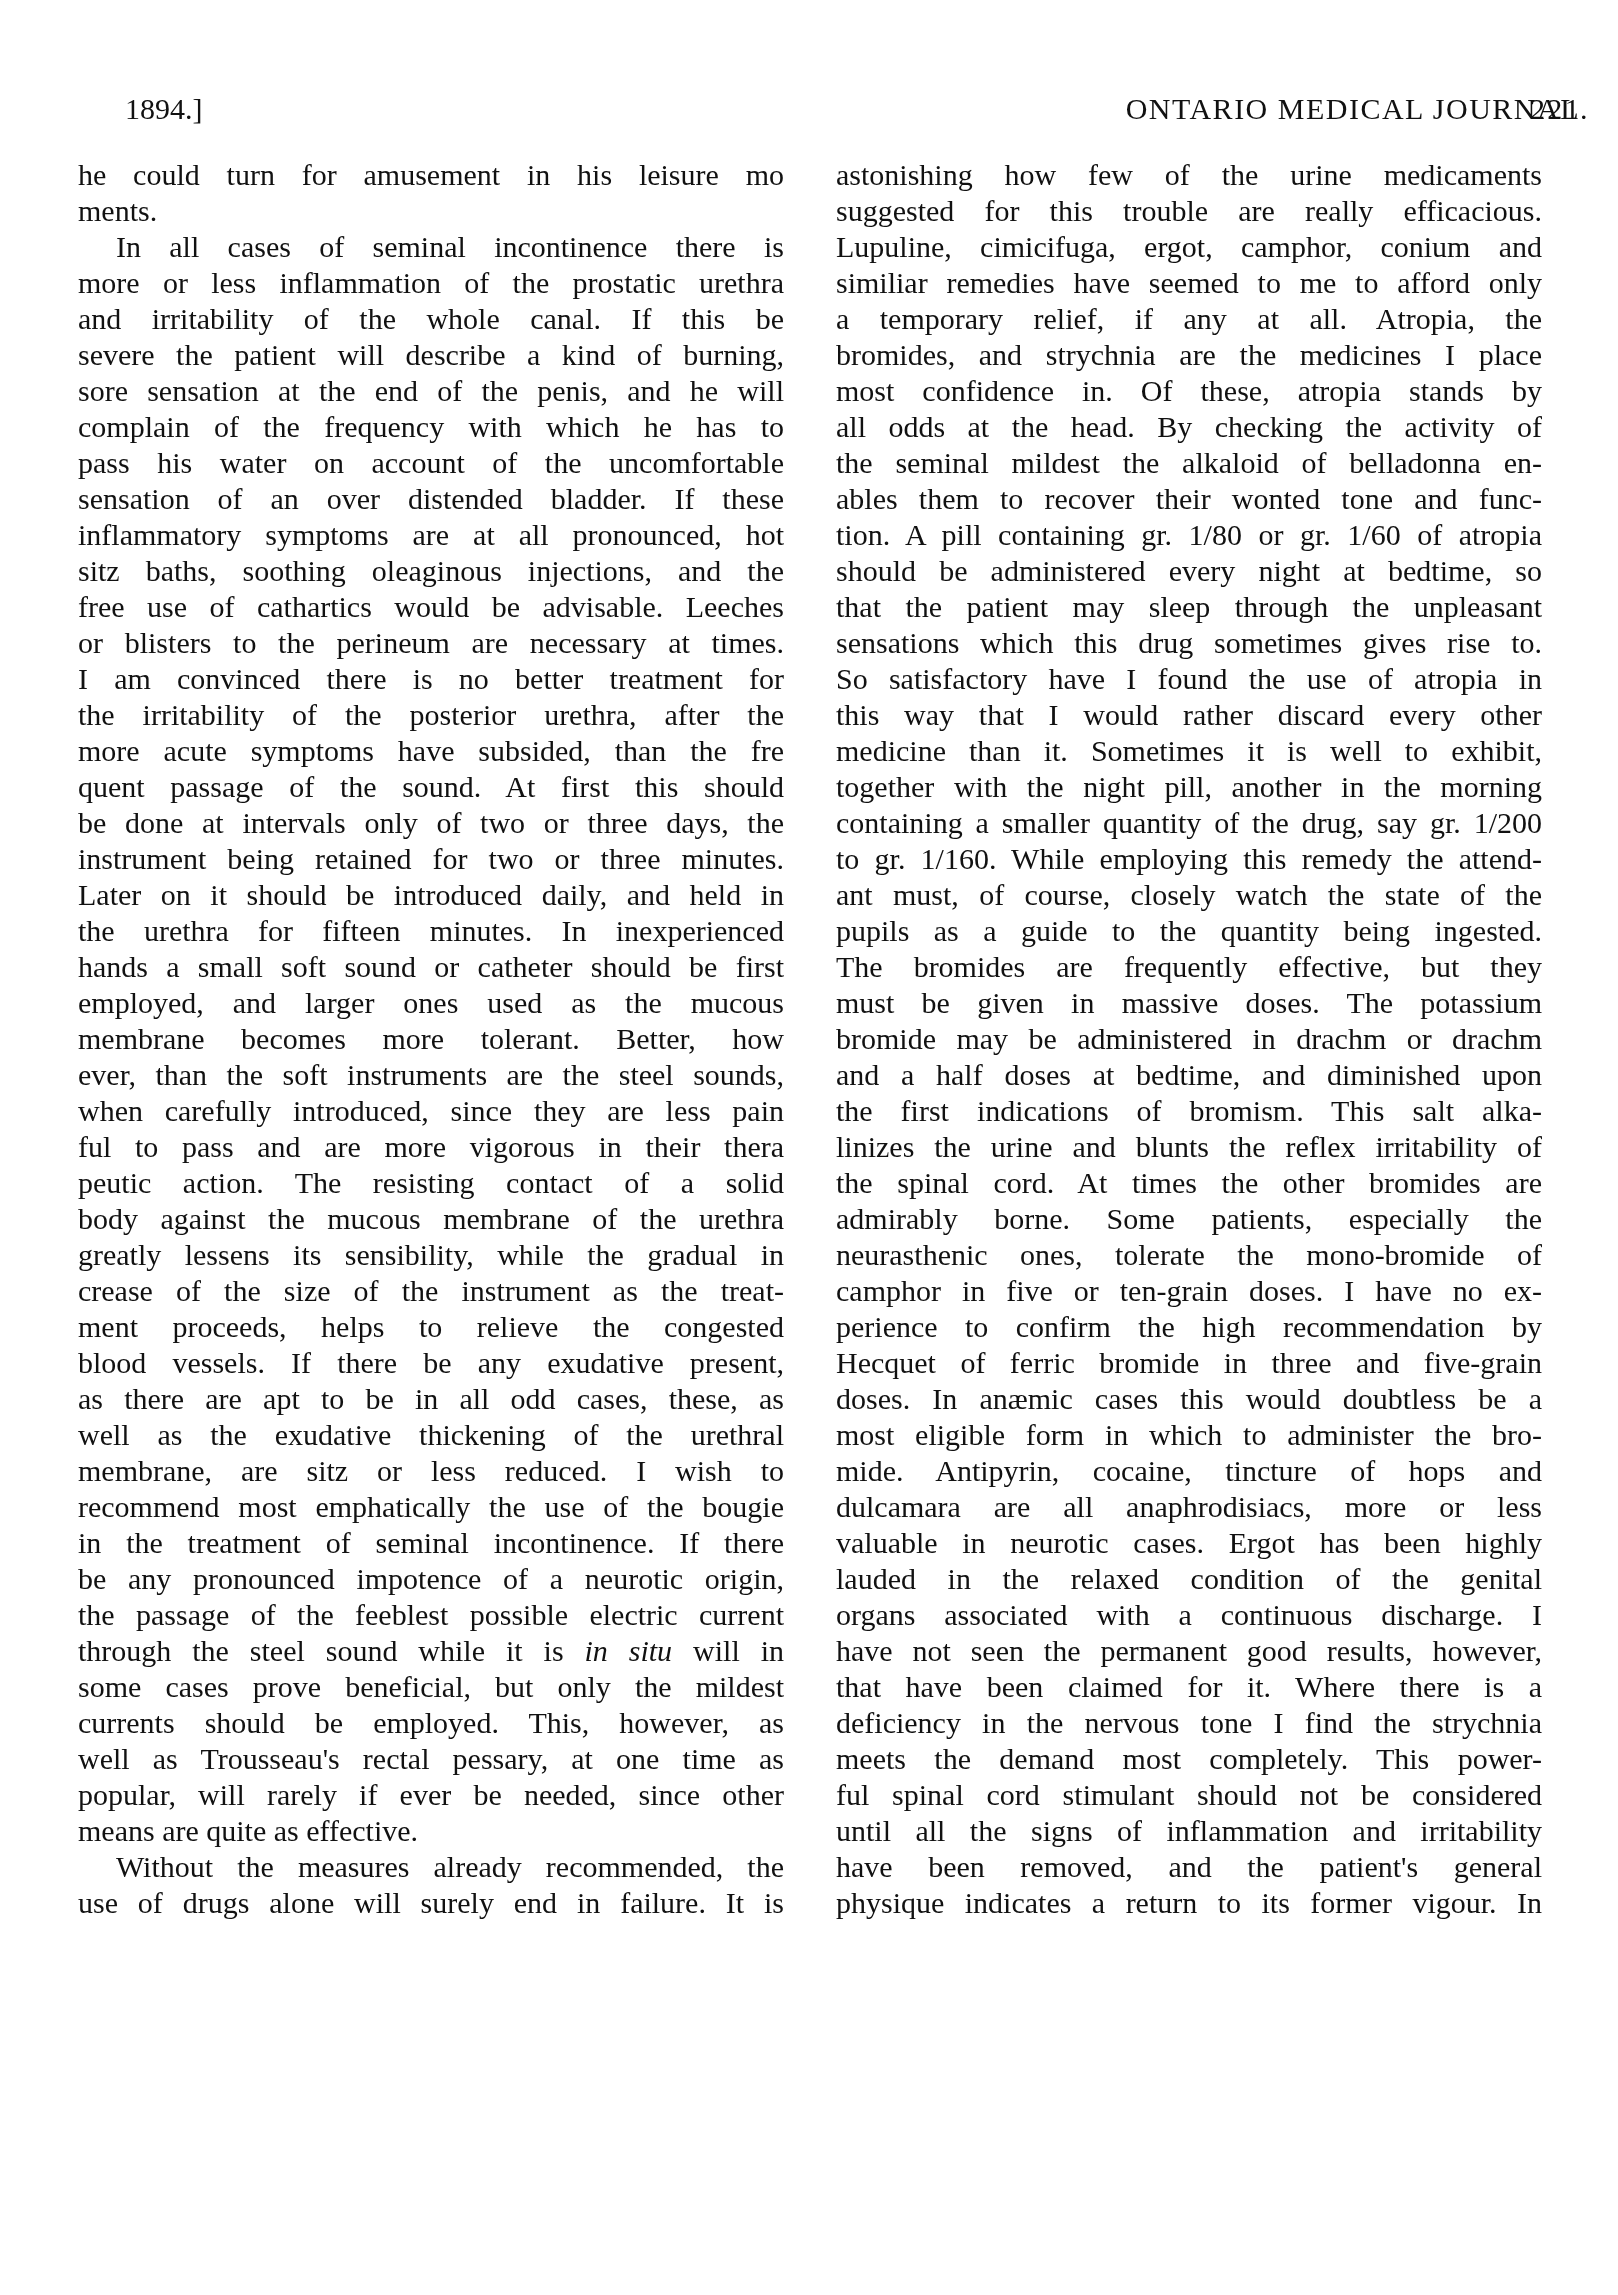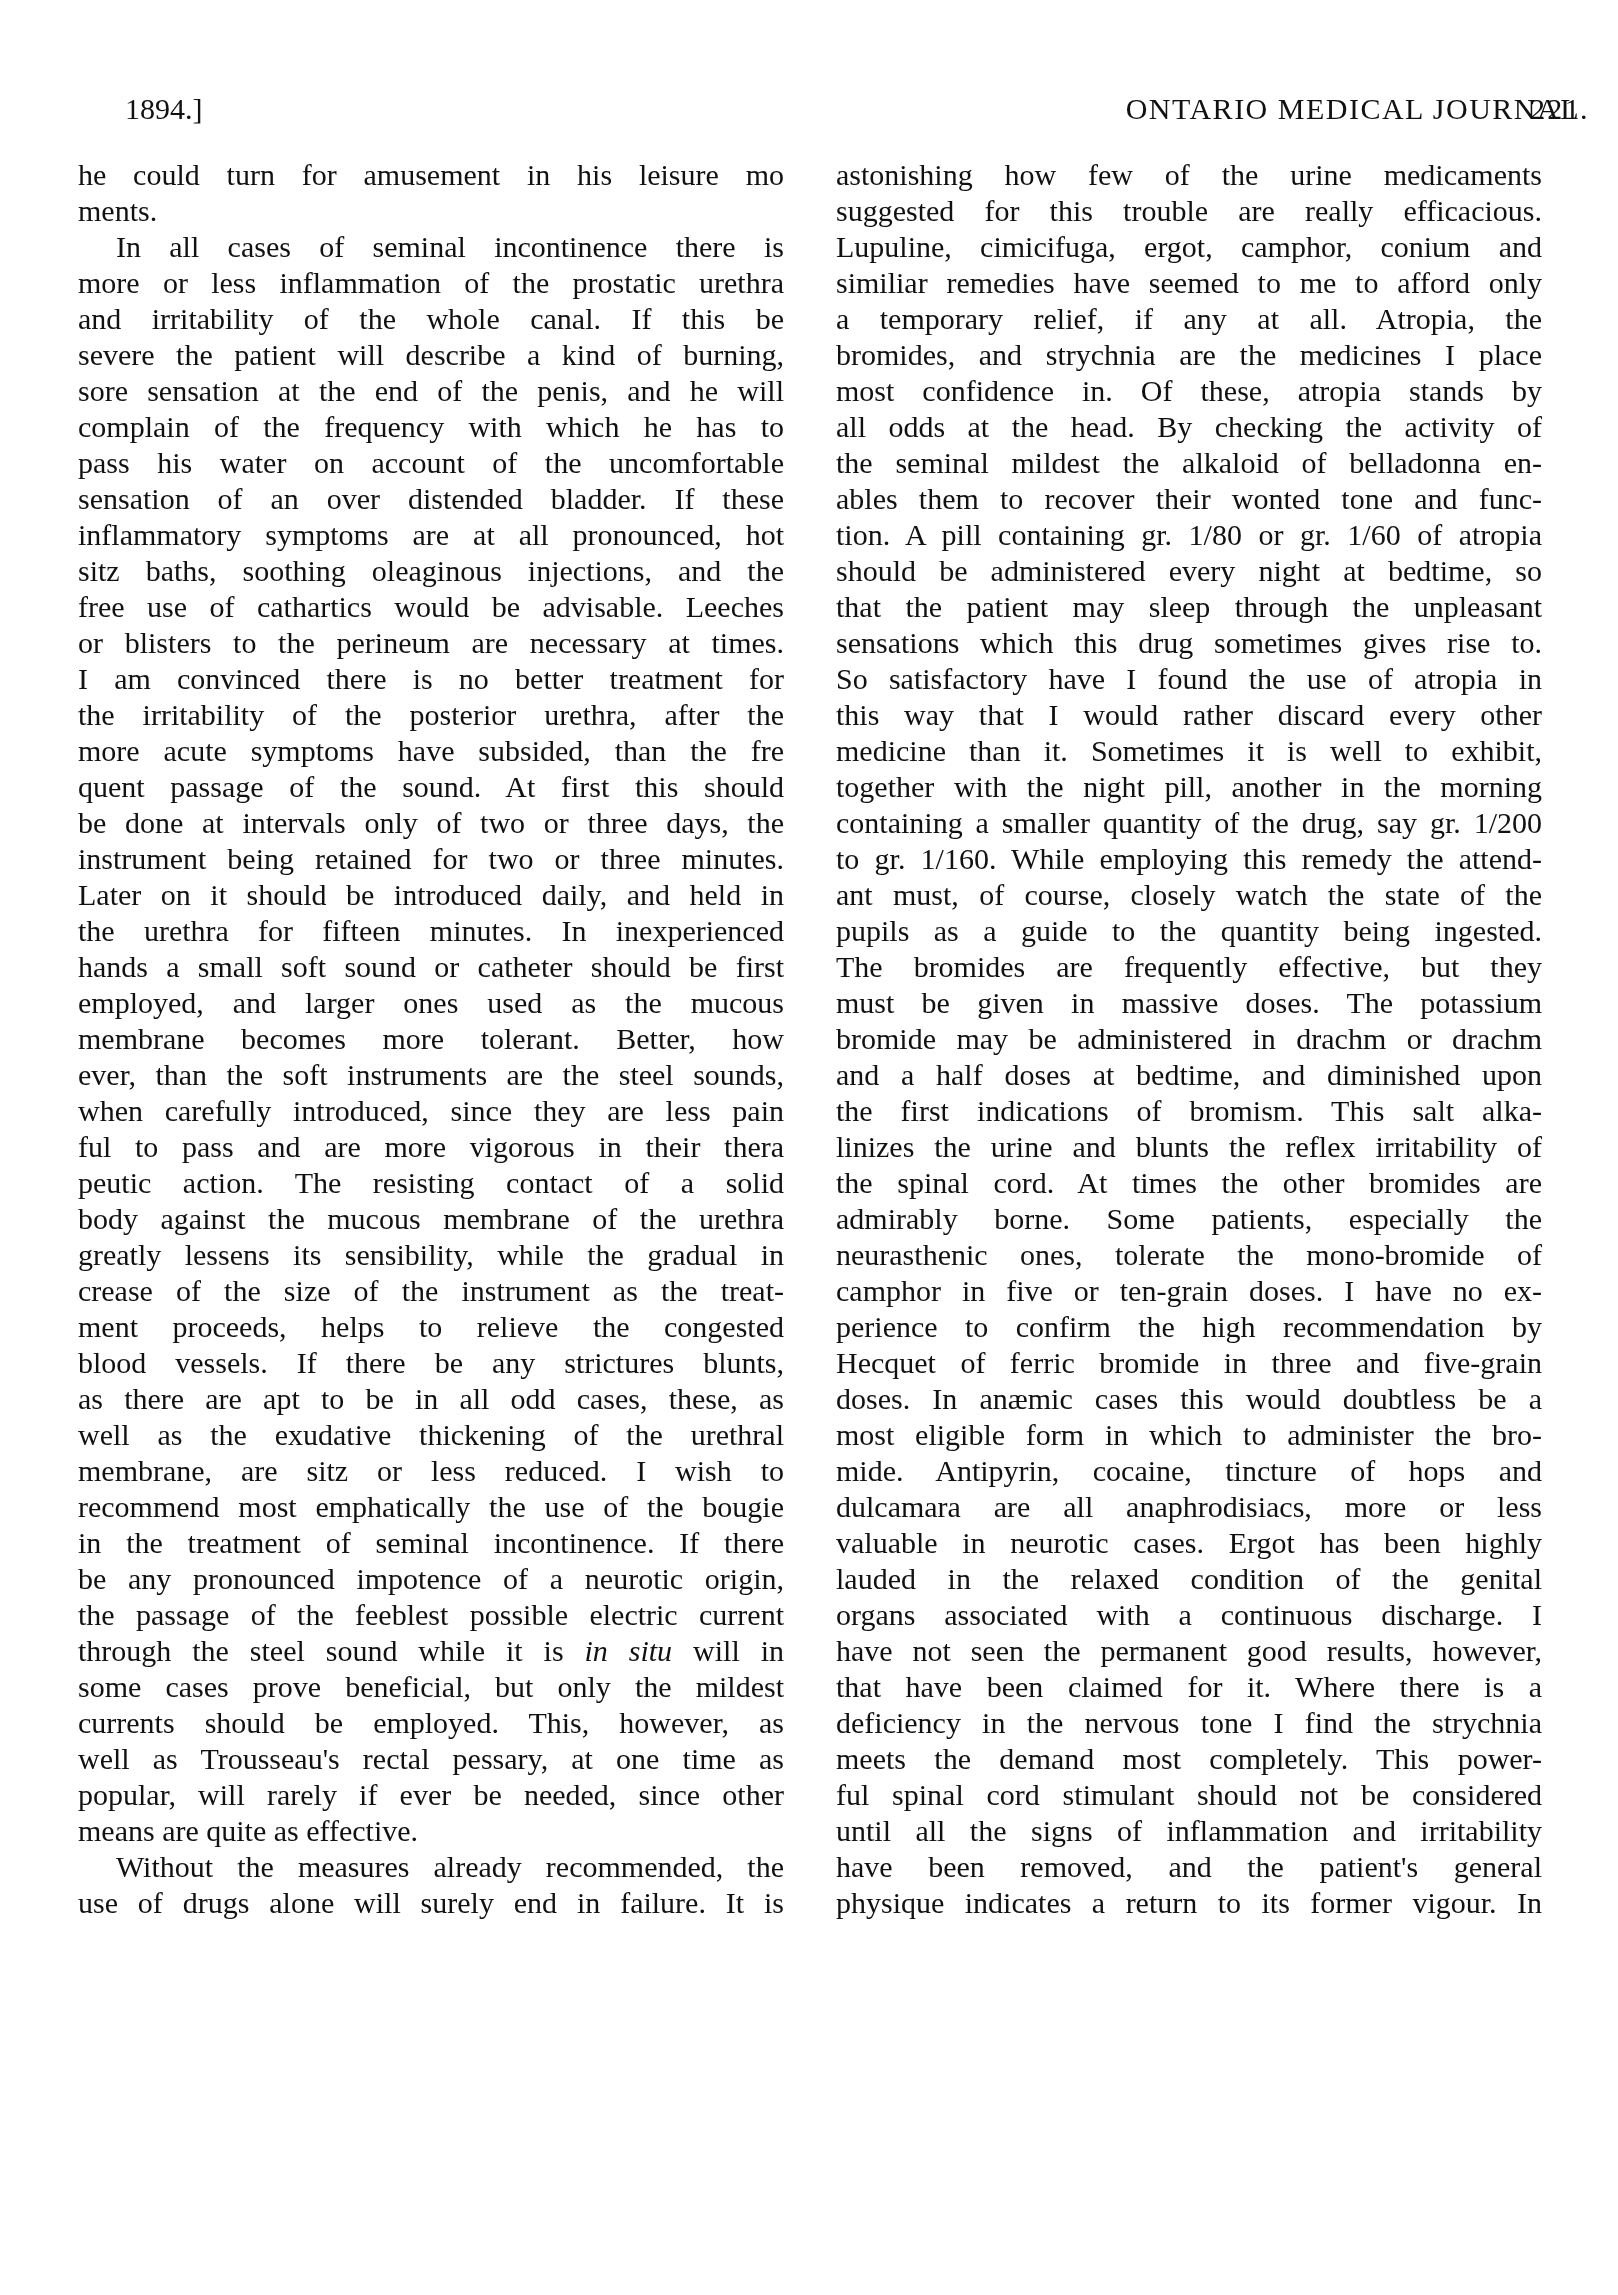--- a/index.html
+++ b/index.html
@@ -111,21 +111,21 @@
       <span class="line">employed, and larger ones used as the mucous</span>
       <span class="line">membrane becomes more tolerant.  Better, how</span>
       <span class="line">ever, than the soft instruments are the steel sounds,</span>
       <span class="line">when carefully introduced, since they are less pain</span>
       <span class="line">ful to pass and are more vigorous in their thera</span>
       <span class="line">peutic action.  The resisting contact of a solid</span>
       <span class="line">body against the mucous membrane of the urethra</span>
       <span class="line">greatly lessens its sensibility, while the gradual in</span>
       <span class="line">crease of the size of the instrument as the treat-</span>
       <span class="line">ment proceeds, helps to relieve the congested</span>
-      <span class="line">blood vessels.  If there be any strictures blunts,</span>
+      <span class="line">blood vessels.  If there be any exudative present,</span>
       <span class="line">as there are apt to be in all odd cases, these, as</span>
       <span class="line">well as the exudative thickening of the urethral</span>
       <span class="line">membrane, are sitz or less reduced.  I wish to</span>
       <span class="line">recommend most emphatically the use of the bougie</span>
       <span class="line">in the treatment of seminal incontinence.  If there</span>
       <span class="line">be any pronounced impotence of a neurotic origin,</span>
       <span class="line">the passage of the feeblest possible electric current</span>
       <span class="line"><span>through the steel sound while it is </span><em>in situ</em><span> will in</span></span>
       <span class="line">some cases prove beneficial, but only the mildest</span>
       <span class="line">currents should be employed.  This, however, as</span>

